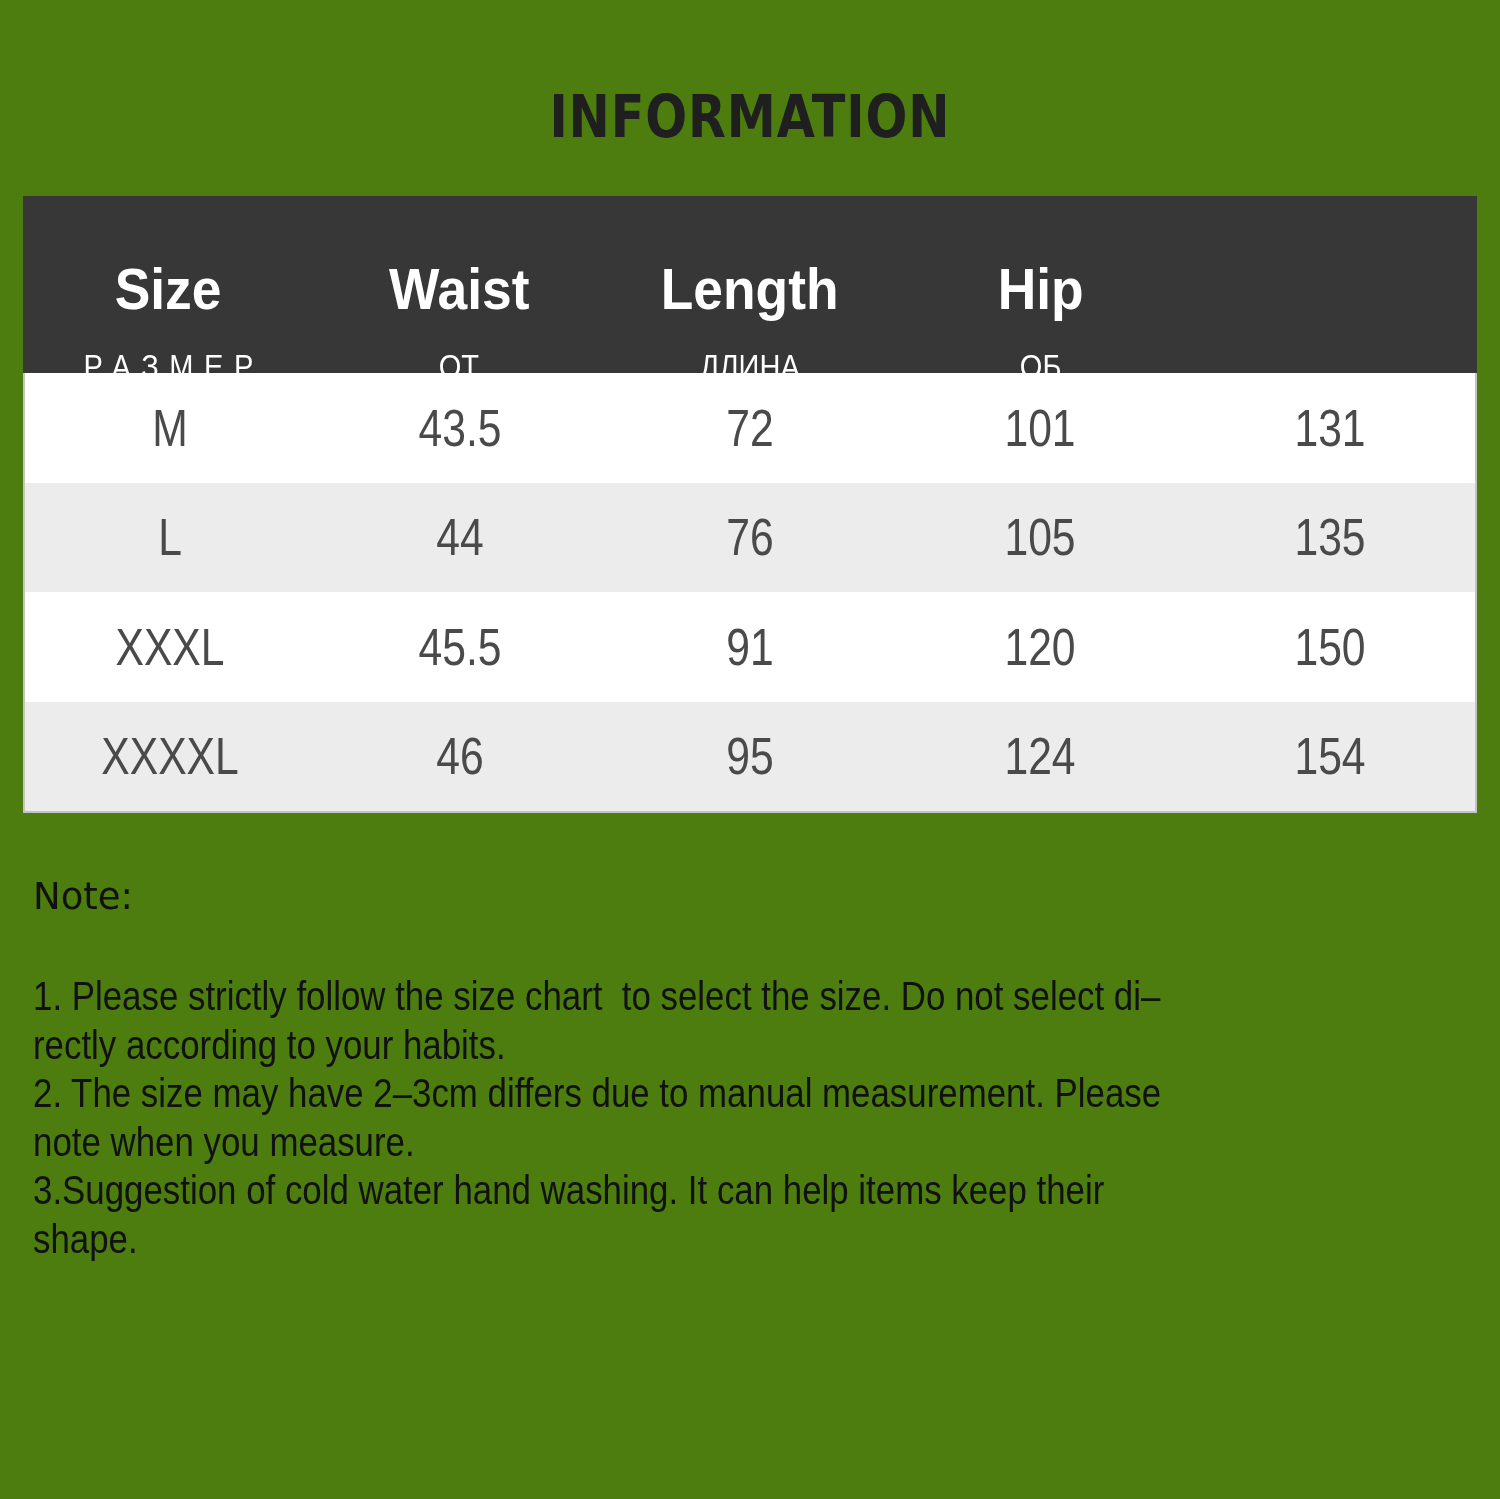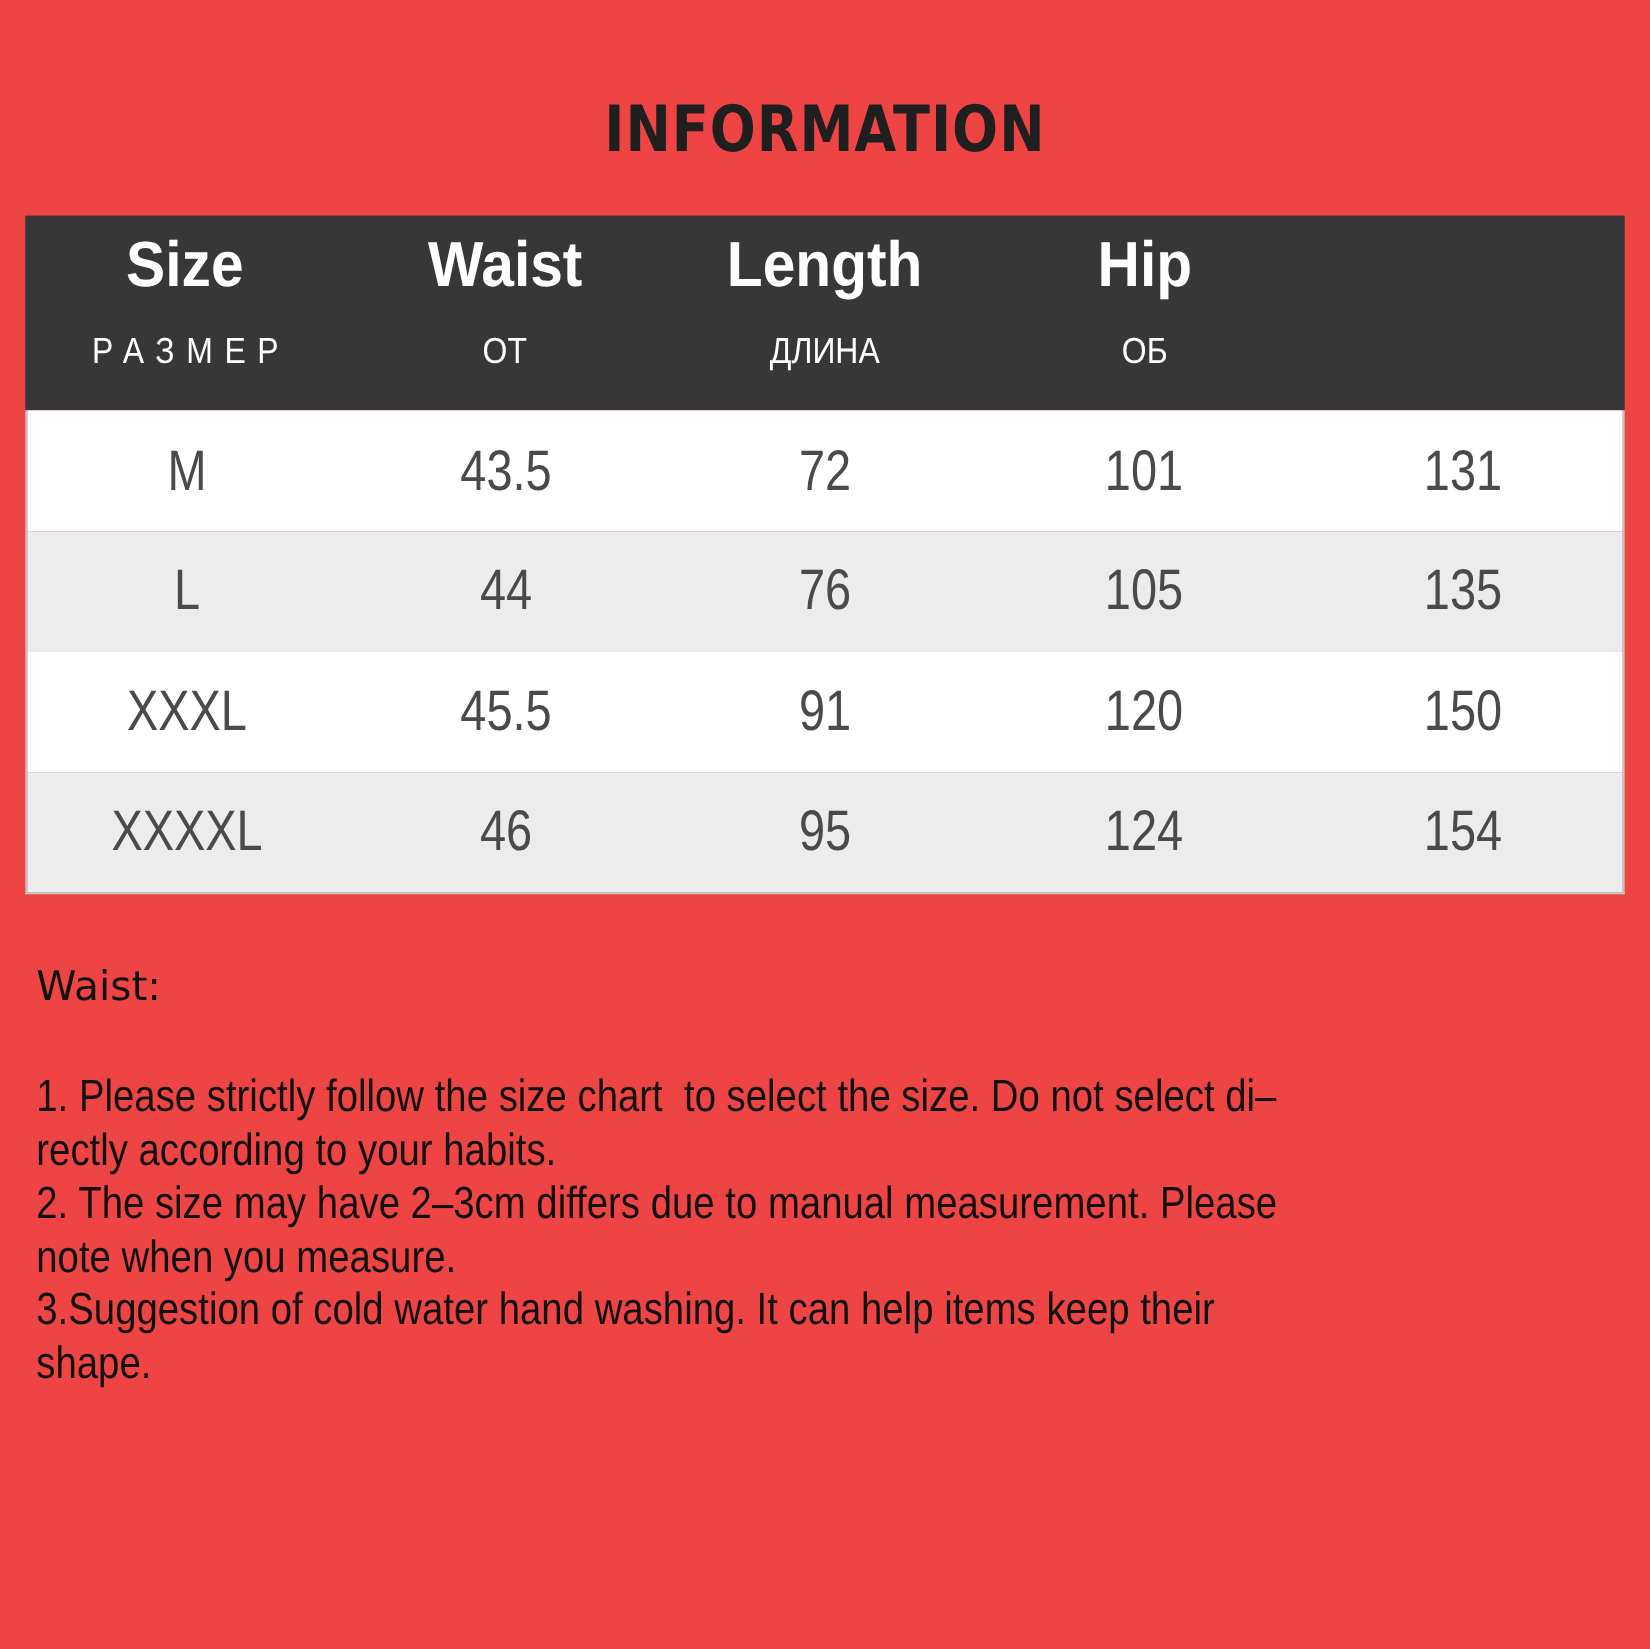--- a/index.html
+++ b/index.html
@@ -1,21 +1,21 @@
 <!DOCTYPE html>
 <html style="--title-text: #1f1f1f; --header-bg: #383737; --header-text: #ffffff; --row-bg: #ffffff; --row-alt-bg: #ececec; --body-text: #4a4a4a; --table-border: #c4c4c4; --note-text: #111111;"><head>
 <meta charset="utf-8">
 <style>
   * { margin: 0; padding: 0; box-sizing: border-box; }
   html, body { background: #ffffff; }
   .page {
     position: relative;
     width: 1500px;
     height: 1499px;
-    background: #ef4444;
+    background: #4d7c0f;
     overflow: hidden;
     font-family: "Liberation Sans", sans-serif;
   }
   
   .title {
     padding-top: 88px;
     text-align: center;
     font-family: "DejaVu Sans", sans-serif;
     font-size: 58px;
     font-weight: bold;
@@ -35,20 +35,21 @@
     display: grid;
     grid-template-columns: repeat(5, 1fr);
     background: var(--header-bg, #383737);
     height: 177px;
   }
   .th {
     display: flex;
     flex-direction: column;
     align-items: center;
     padding-top: 16px;
+    margin-top: 48px;
   }
   .th-en {
     font-size: 58px;
     line-height: 1.0;
     font-weight: bold;
     color: var(--header-text, #ffffff);
     transform: scaleX(0.92);
   }
   .th-ru {
     margin-top: 32px;
@@ -149,21 +150,21 @@
       <div class="t-row">
         <div class="td">XXXXL</div>
         <div class="td">46</div>
         <div class="td">95</div>
         <div class="td">124</div>
         <div class="td">154</div>
       </div>
     </div>
   </div>
 
-  <div class="note-heading">Waist:</div>
+  <div class="note-heading">Note:</div>
 
   <div class="notes">
     <div class="note-item">1. Please strictly follow the size chart  to select the size. Do not select di–
 rectly according to your habits.</div>
     <div class="note-item">2. The size may have 2–3cm differs due to manual measurement. Please
 note when you measure.</div>
     <div class="note-item">3.Suggestion of cold water hand washing. It can help items keep their
 shape.</div>
   </div>
 

